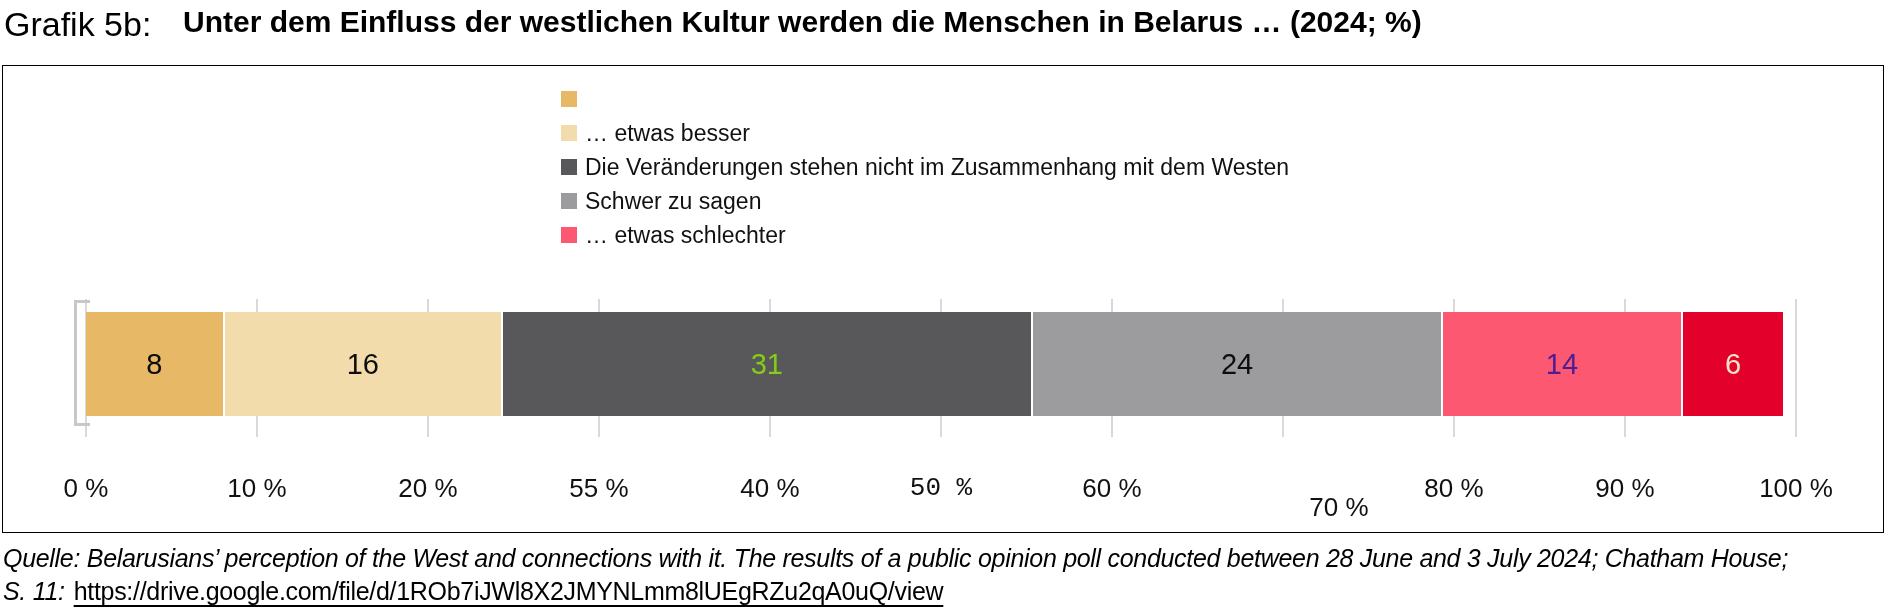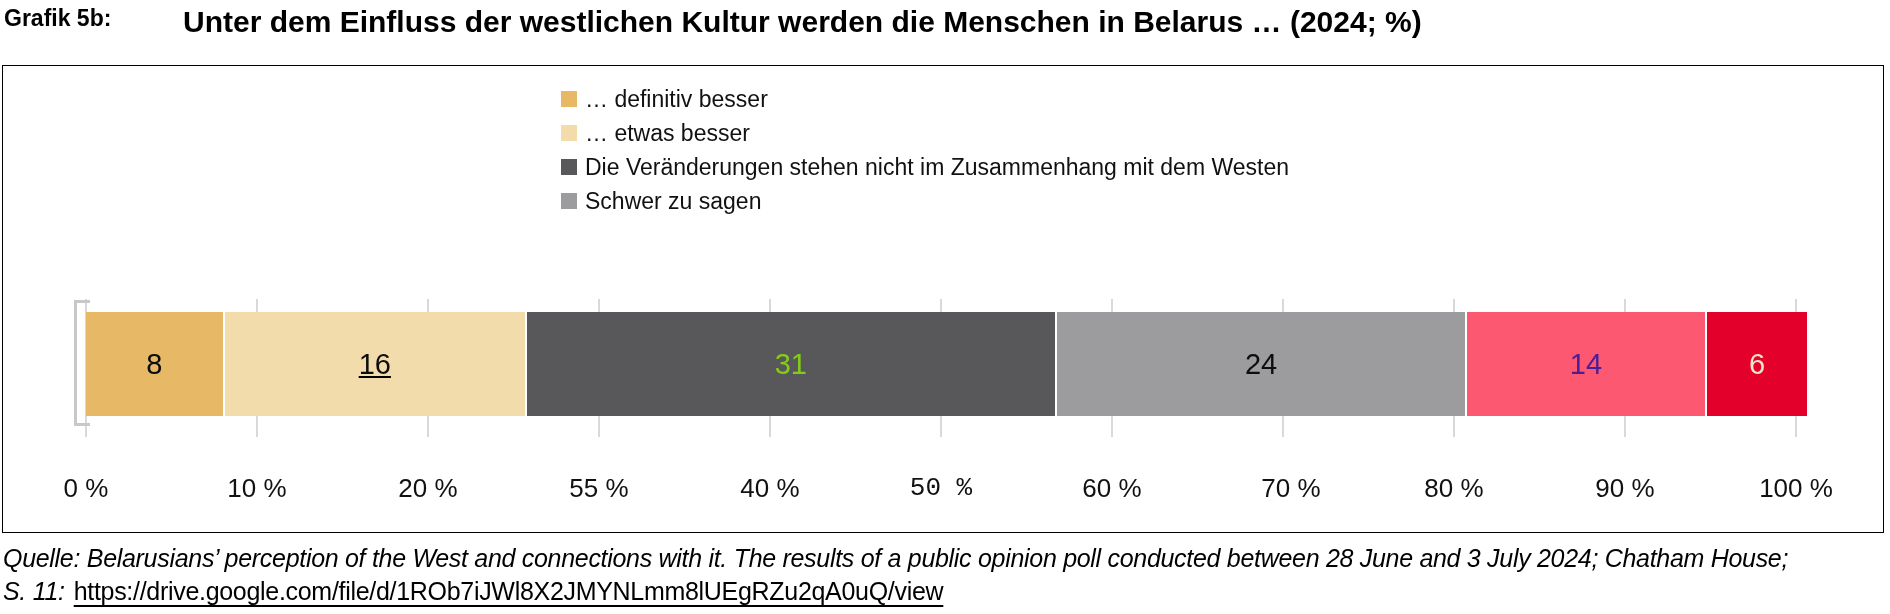--- a/index.html
+++ b/index.html
@@ -1,20 +1,20 @@
 <!DOCTYPE html>
 <html><head>
 <meta charset="utf-8">
 <style>
   html,body { margin:0; padding:0; }
   body {
     width:1890px; height:614px; position:relative; background:#ffffff;
     font-family:"Liberation Sans", sans-serif; color:#000; overflow:hidden;
   }
-  .title-label { position:absolute; left:4px; top:5px; font-size:23px; font-weight:bold; white-space:nowrap; }
+  .title-label { position:absolute; left:4px; top:5px; font-size:34px; font-weight:normal; white-space:nowrap; }
   .title-text  { position:absolute; left:183px; top:5px; font-size:30px; font-weight:bold; white-space:nowrap; }
 
   .chart-box {
     position:absolute; left:2px; top:65px; width:1880px; height:466px;
     border:1.5px solid #000; background:#fff;
   }
   .legend { position:absolute; left:558px; top:16px; }
   .legend-row { display:flex; align-items:center; height:34px; }
   .legend-swatch { width:16px; height:16px; margin-right:8px; flex:0 0 auto; }
   .legend-label { font-size:23px; color:#111; white-space:nowrap; }
@@ -67,41 +67,44 @@
         <div class="gridline" style="left: 937px; background: rgb(217, 217, 217);"></div>
         <div class="gridline" style="left: 1108px; background: rgb(217, 217, 217);"></div>
         <div class="gridline" style="left: 1279px; background: rgb(217, 217, 217);"></div>
         <div class="gridline" style="left: 1450px; background: rgb(217, 217, 217);"></div>
         <div class="gridline" style="left: 1621px; background: rgb(217, 217, 217);"></div>
         <div class="gridline" style="left: 1792px; background: rgb(217, 217, 217);"></div>
       </div>
     <div class="legend" id="legend">
         <div class="legend-row">
           <span class="legend-swatch" style="background: rgb(231, 185, 103);"></span>
-          <span class="legend-label">… definitiv besser</span>
         </div>
         <div class="legend-row">
           <span class="legend-swatch" style="background: rgb(242, 220, 172);"></span>
           <span class="legend-label">… etwas besser</span>
         </div>
         <div class="legend-row">
           <span class="legend-swatch" style="background: rgb(88, 88, 90);"></span>
           <span class="legend-label">Die Veränderungen stehen nicht im Zusammenhang mit dem Westen</span>
         </div>
         <div class="legend-row">
           <span class="legend-swatch" style="background: rgb(156, 156, 158);"></span>
           <span class="legend-label">Schwer zu sagen</span>
         </div>
+        <div class="legend-row">
+          <span class="legend-swatch" style="background: rgb(252, 88, 114);"></span>
+          <span class="legend-label">… etwas schlechter</span>
+        </div>
       </div>
     <div class="bracket"></div>
     <div class="bar" id="bar">
         <div class="bar-segment" style="width: 136.8px; background: rgb(231, 185, 103);">
           <span class="bar-value" style="color: rgb(13, 13, 13);">8</span>
         </div>
-        <div class="bar-segment" style="width: 302px; background: rgb(242, 220, 172); text-decoration: underline;">
+        <div class="bar-segment" style="width: 278px; background: rgb(242, 220, 172);">
           <span class="bar-value" style="color: rgb(13, 13, 13);">16</span>
         </div>
         <div class="bar-segment" style="width: 530.1px; background: rgb(88, 88, 90);">
           <span class="bar-value" style="color: #84cc16;">31</span>
         </div>
         <div class="bar-segment" style="width: 410.4px; background: rgb(156, 156, 158);">
           <span class="bar-value" style="color: rgb(13, 13, 13);">24</span>
         </div>
         <div class="bar-segment" style="width: 239.4px; background: rgb(252, 88, 114);">
           <span class="bar-value" style="color: #4c1d95;">14</span>
@@ -111,21 +114,21 @@
         </div>
       </div>
     <div id="xaxis">
         <div class="x-tick" style="left: 83px;">0 %</div>
         <div class="x-tick" style="left: 254px;">10 %</div>
         <div class="x-tick" style="left: 425px;">20 %</div>
         <div class="x-tick" style="left: 596px;">55 %</div>
         <div class="x-tick" style="left: 767px;">40 %</div>
         <div class="x-tick" style="left: 938px; font-family: Liberation Mono, monospace;">50 %</div>
         <div class="x-tick" style="left: 1109px;">60 %</div>
-        <div class="x-tick" style="left: 1288px;">70 %</div>
+        <div class="x-tick" style="left: 1336px; margin-top: 19px;">70 %</div>
         <div class="x-tick" style="left: 1451px; text-align: center;">80 %</div>
         <div class="x-tick" style="left: 1622px;">90 %</div>
         <div class="x-tick" style="left: 1793px;">100 %</div>
       </div>
   </div>
 
   <div class="footer">
     <div class="footer-line">
       <span>Quelle: Belarusians’ perception of the West and connections with it. The results of a public opinion poll conducted between 28 June and 3 July 2024; Chatham House;</span>
     </div>

